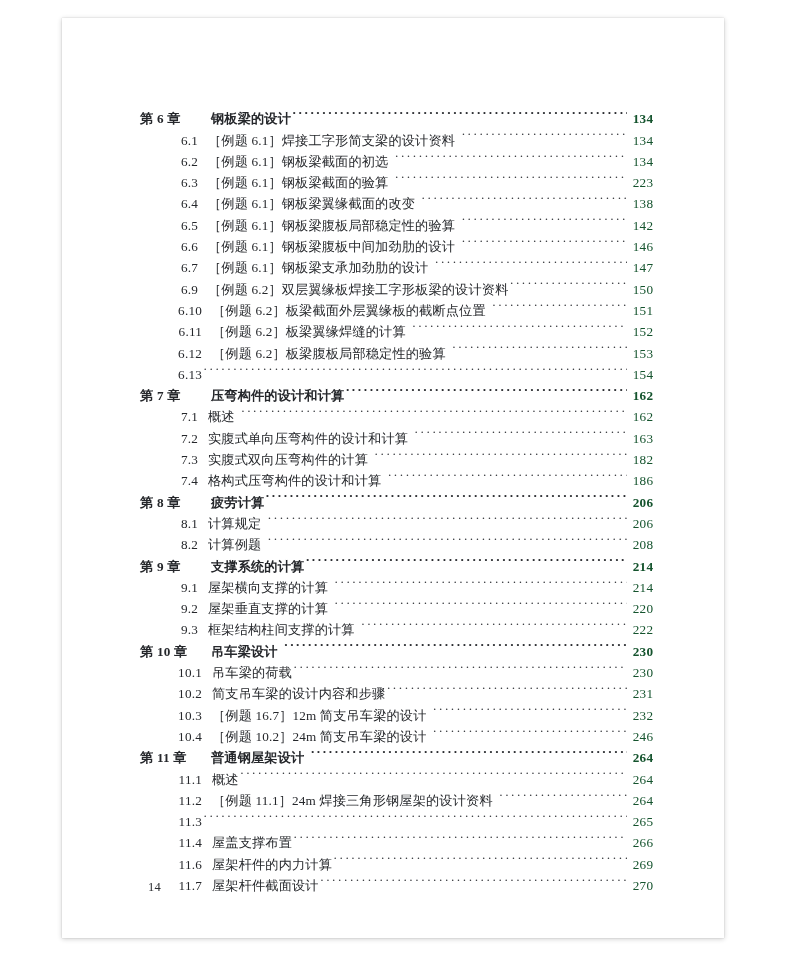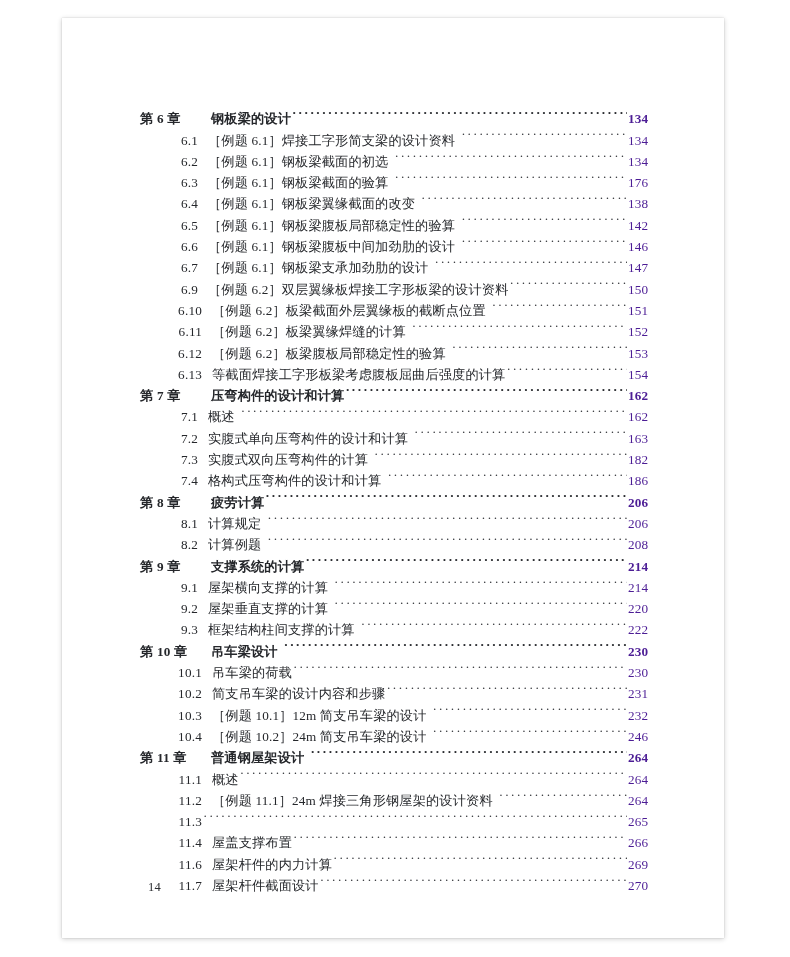--- a/index.html
+++ b/index.html
@@ -73,23 +73,23 @@
     font-size: 13.2px;
     line-height: 21.3px;
     letter-spacing: 1.55px;
     color: #3b3d41;
     white-space: nowrap;
   }
 
   
   .pg {
     flex: 0 0 30px;
-    text-align: left;
+    text-align: center;
     letter-spacing: 0.2px;
-    color: #4c1d95;
+    color: #14532d;
   }
 
   
   .toc-line.chapter {
     font-weight: bold;
   }
   .toc-line.chapter .num {
     width: 60px;
     padding-left: 2px;
   }
@@ -150,21 +150,21 @@
       <div class="toc-line section">
         <span class="num">6.2</span>
         <span class="title gap-before-leader">［例题 6.1］钢板梁截面的初选</span>
         <span class="leader"></span>
         <span class="pg">134</span>
       </div>
       <div class="toc-line section">
         <span class="num">6.3</span>
         <span class="title gap-before-leader">［例题 6.1］钢板梁截面的验算</span>
         <span class="leader"></span>
-        <span class="pg">176</span>
+        <span class="pg">223</span>
       </div>
       <div class="toc-line section">
         <span class="num">6.4</span>
         <span class="title gap-before-leader">［例题 6.1］钢板梁翼缘截面的改变</span>
         <span class="leader"></span>
         <span class="pg">138</span>
       </div>
       <div class="toc-line section">
         <span class="num">6.5</span>
         <span class="title gap-before-leader">［例题 6.1］钢板梁腹板局部稳定性的验算</span>
@@ -202,21 +202,20 @@
         <span class="pg">152</span>
       </div>
       <div class="toc-line section wide">
         <span class="num">6.12</span>
         <span class="title gap-before-leader">［例题 6.2］板梁腹板局部稳定性的验算</span>
         <span class="leader"></span>
         <span class="pg">153</span>
       </div>
       <div class="toc-line section wide">
         <span class="num">6.13</span>
-        <span class="title">等截面焊接工字形板梁考虑腹板屈曲后强度的计算</span>
         <span class="leader"></span>
         <span class="pg">154</span>
       </div>
       <div class="toc-line chapter">
         <span class="num">第 7 章</span>
         <span class="title">压弯构件的设计和计算</span>
         <span class="leader"></span>
         <span class="pg">162</span>
       </div>
       <div class="toc-line section">
@@ -298,21 +297,21 @@
         <span class="pg">230</span>
       </div>
       <div class="toc-line section wide">
         <span class="num">10.2</span>
         <span class="title">简支吊车梁的设计内容和步骤</span>
         <span class="leader"></span>
         <span class="pg">231</span>
       </div>
       <div class="toc-line section wide">
         <span class="num">10.3</span>
-        <span class="title gap-before-leader">［例题 10.1］12m 简支吊车梁的设计</span>
+        <span class="title gap-before-leader">［例题 16.7］12m 简支吊车梁的设计</span>
         <span class="leader"></span>
         <span class="pg">232</span>
       </div>
       <div class="toc-line section wide">
         <span class="num">10.4</span>
         <span class="title gap-before-leader">［例题 10.2］24m 简支吊车梁的设计</span>
         <span class="leader"></span>
         <span class="pg">246</span>
       </div>
       <div class="toc-line chapter">

